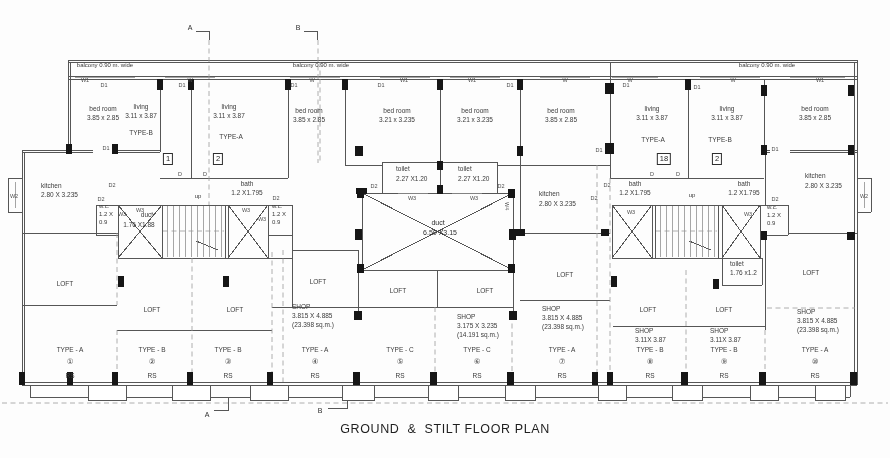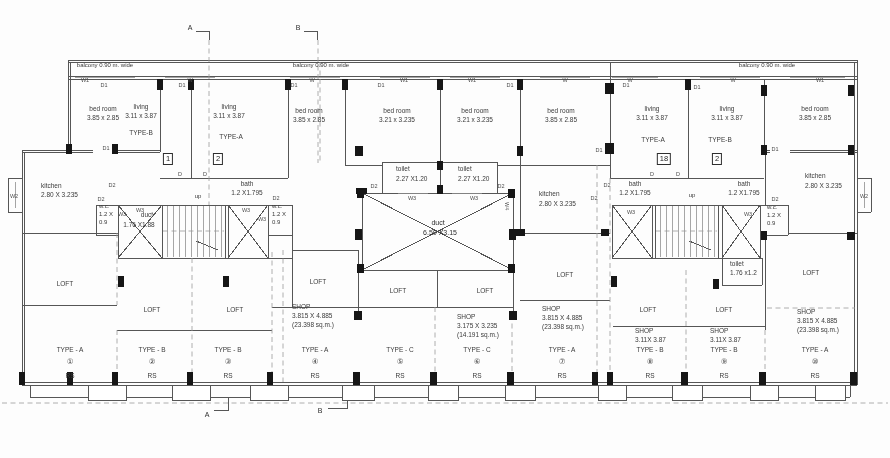--- a/index.html
+++ b/index.html
@@ -317,14 +317,15 @@
 <span class="L c t65" style="left:724px;top:373px">RS</span>
 <span class="L c t65" style="left:815px;top:347px">TYPE - A</span>
 <span class="L c t75" style="left:815px;top:358px">⑩</span>
 <span class="L c t65" style="left:815px;top:373px">RS</span>
 
 <span class="L c t7" style="left:190px;top:24px">A</span>
 <span class="L c t7" style="left:298px;top:24px">B</span>
 <span class="L c t7" style="left:207px;top:411px">A</span>
 <span class="L c t7" style="left:320px;top:407px">B</span>
 
+<div class="title" style="top:422px">GROUND  &amp;  STILT FLOOR PLAN</div>
 
 </div>
 
 </body></html>

